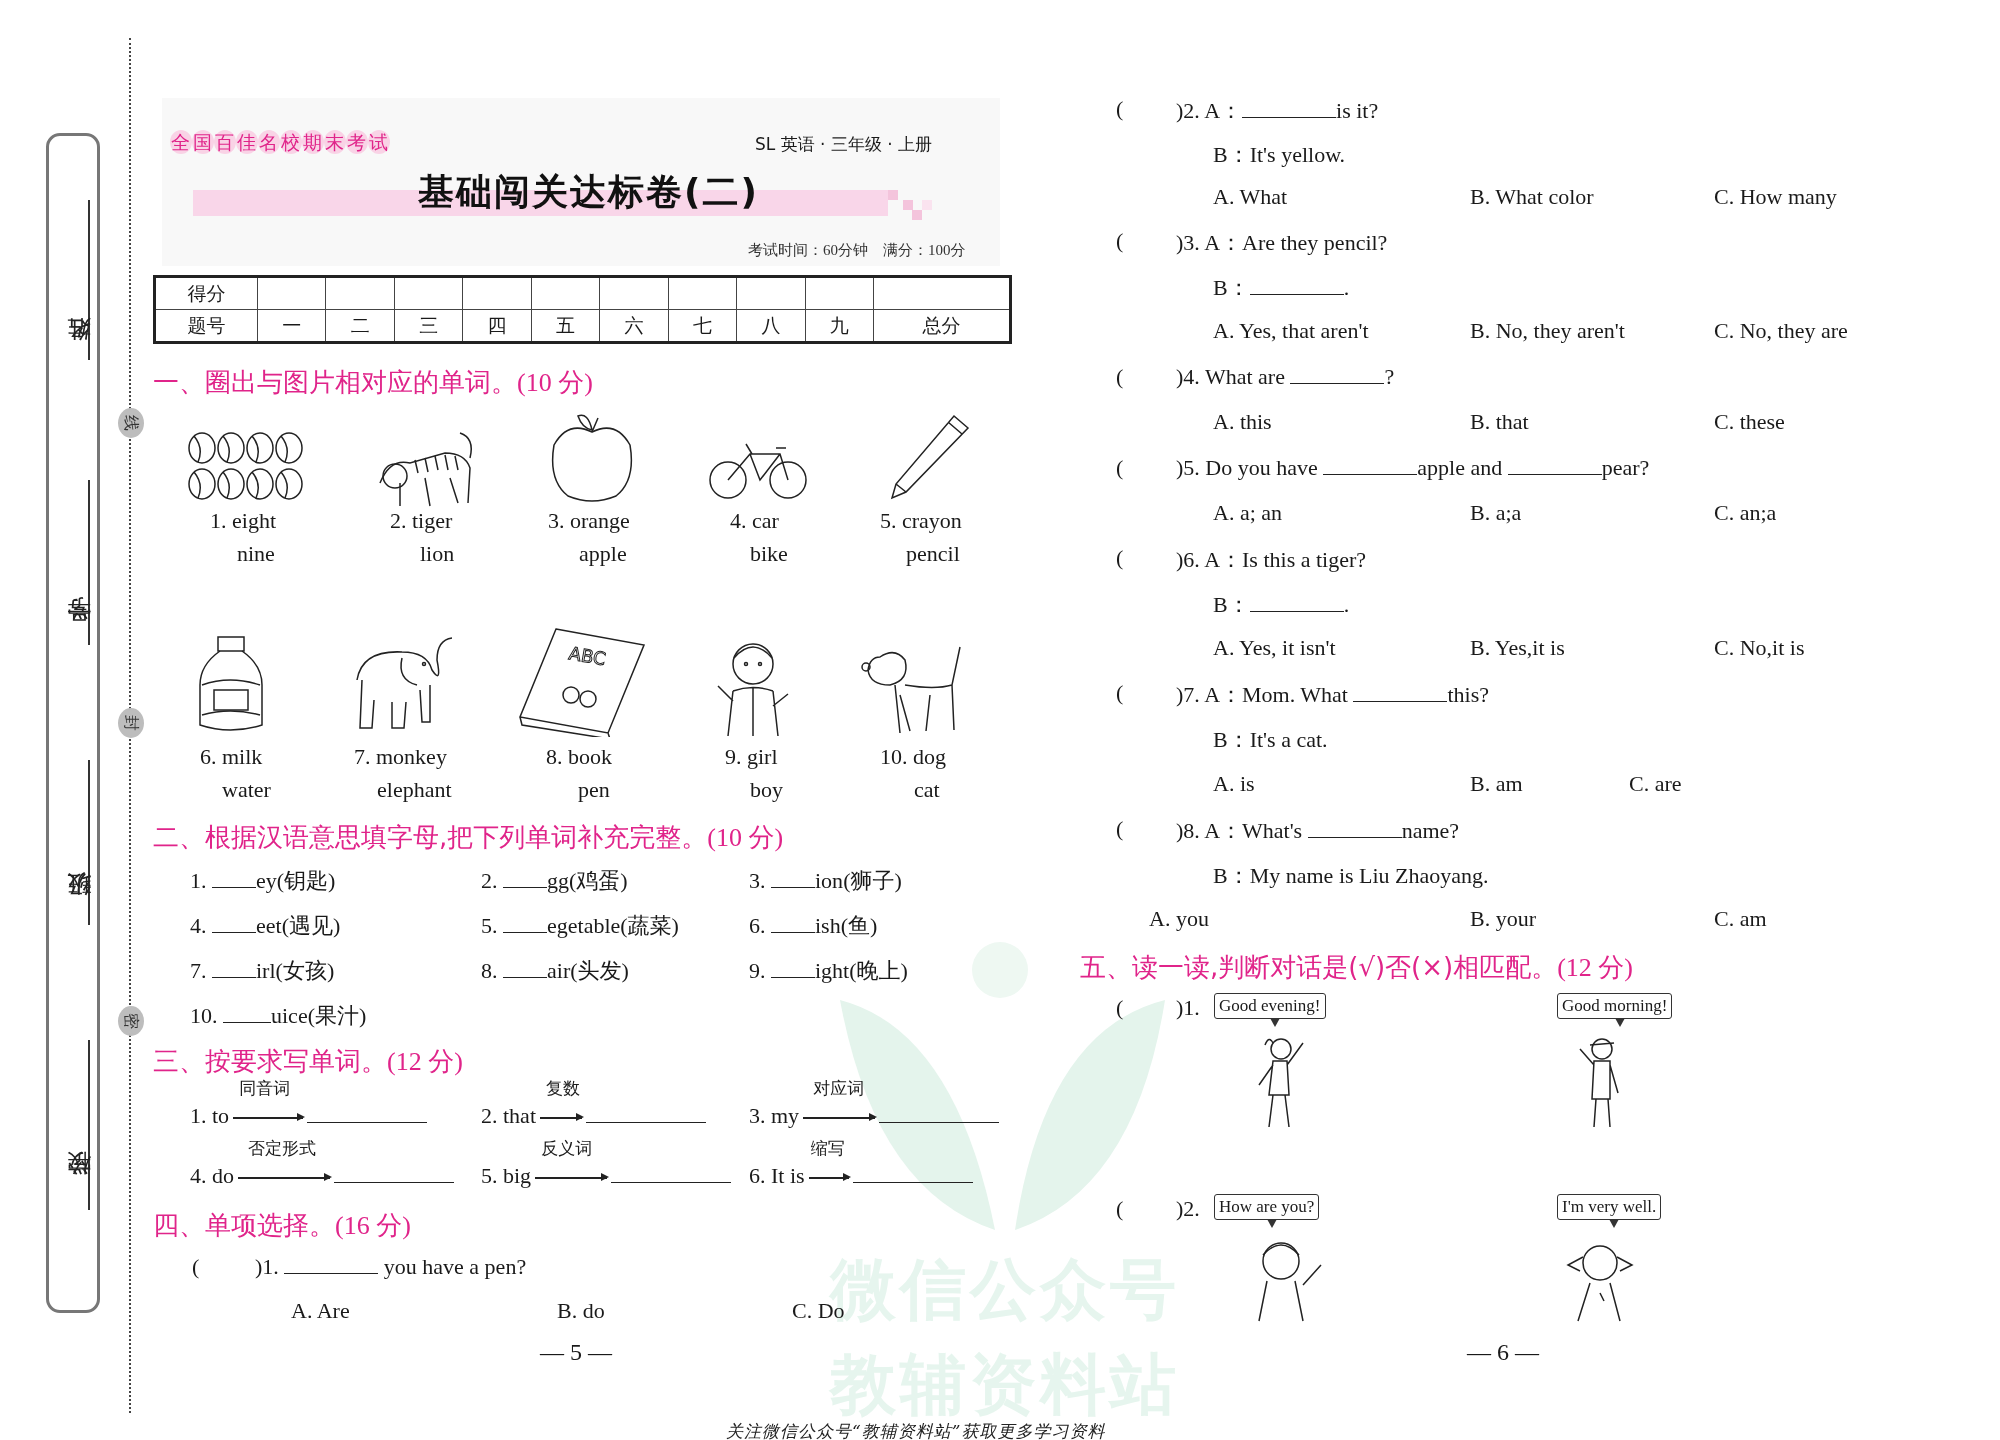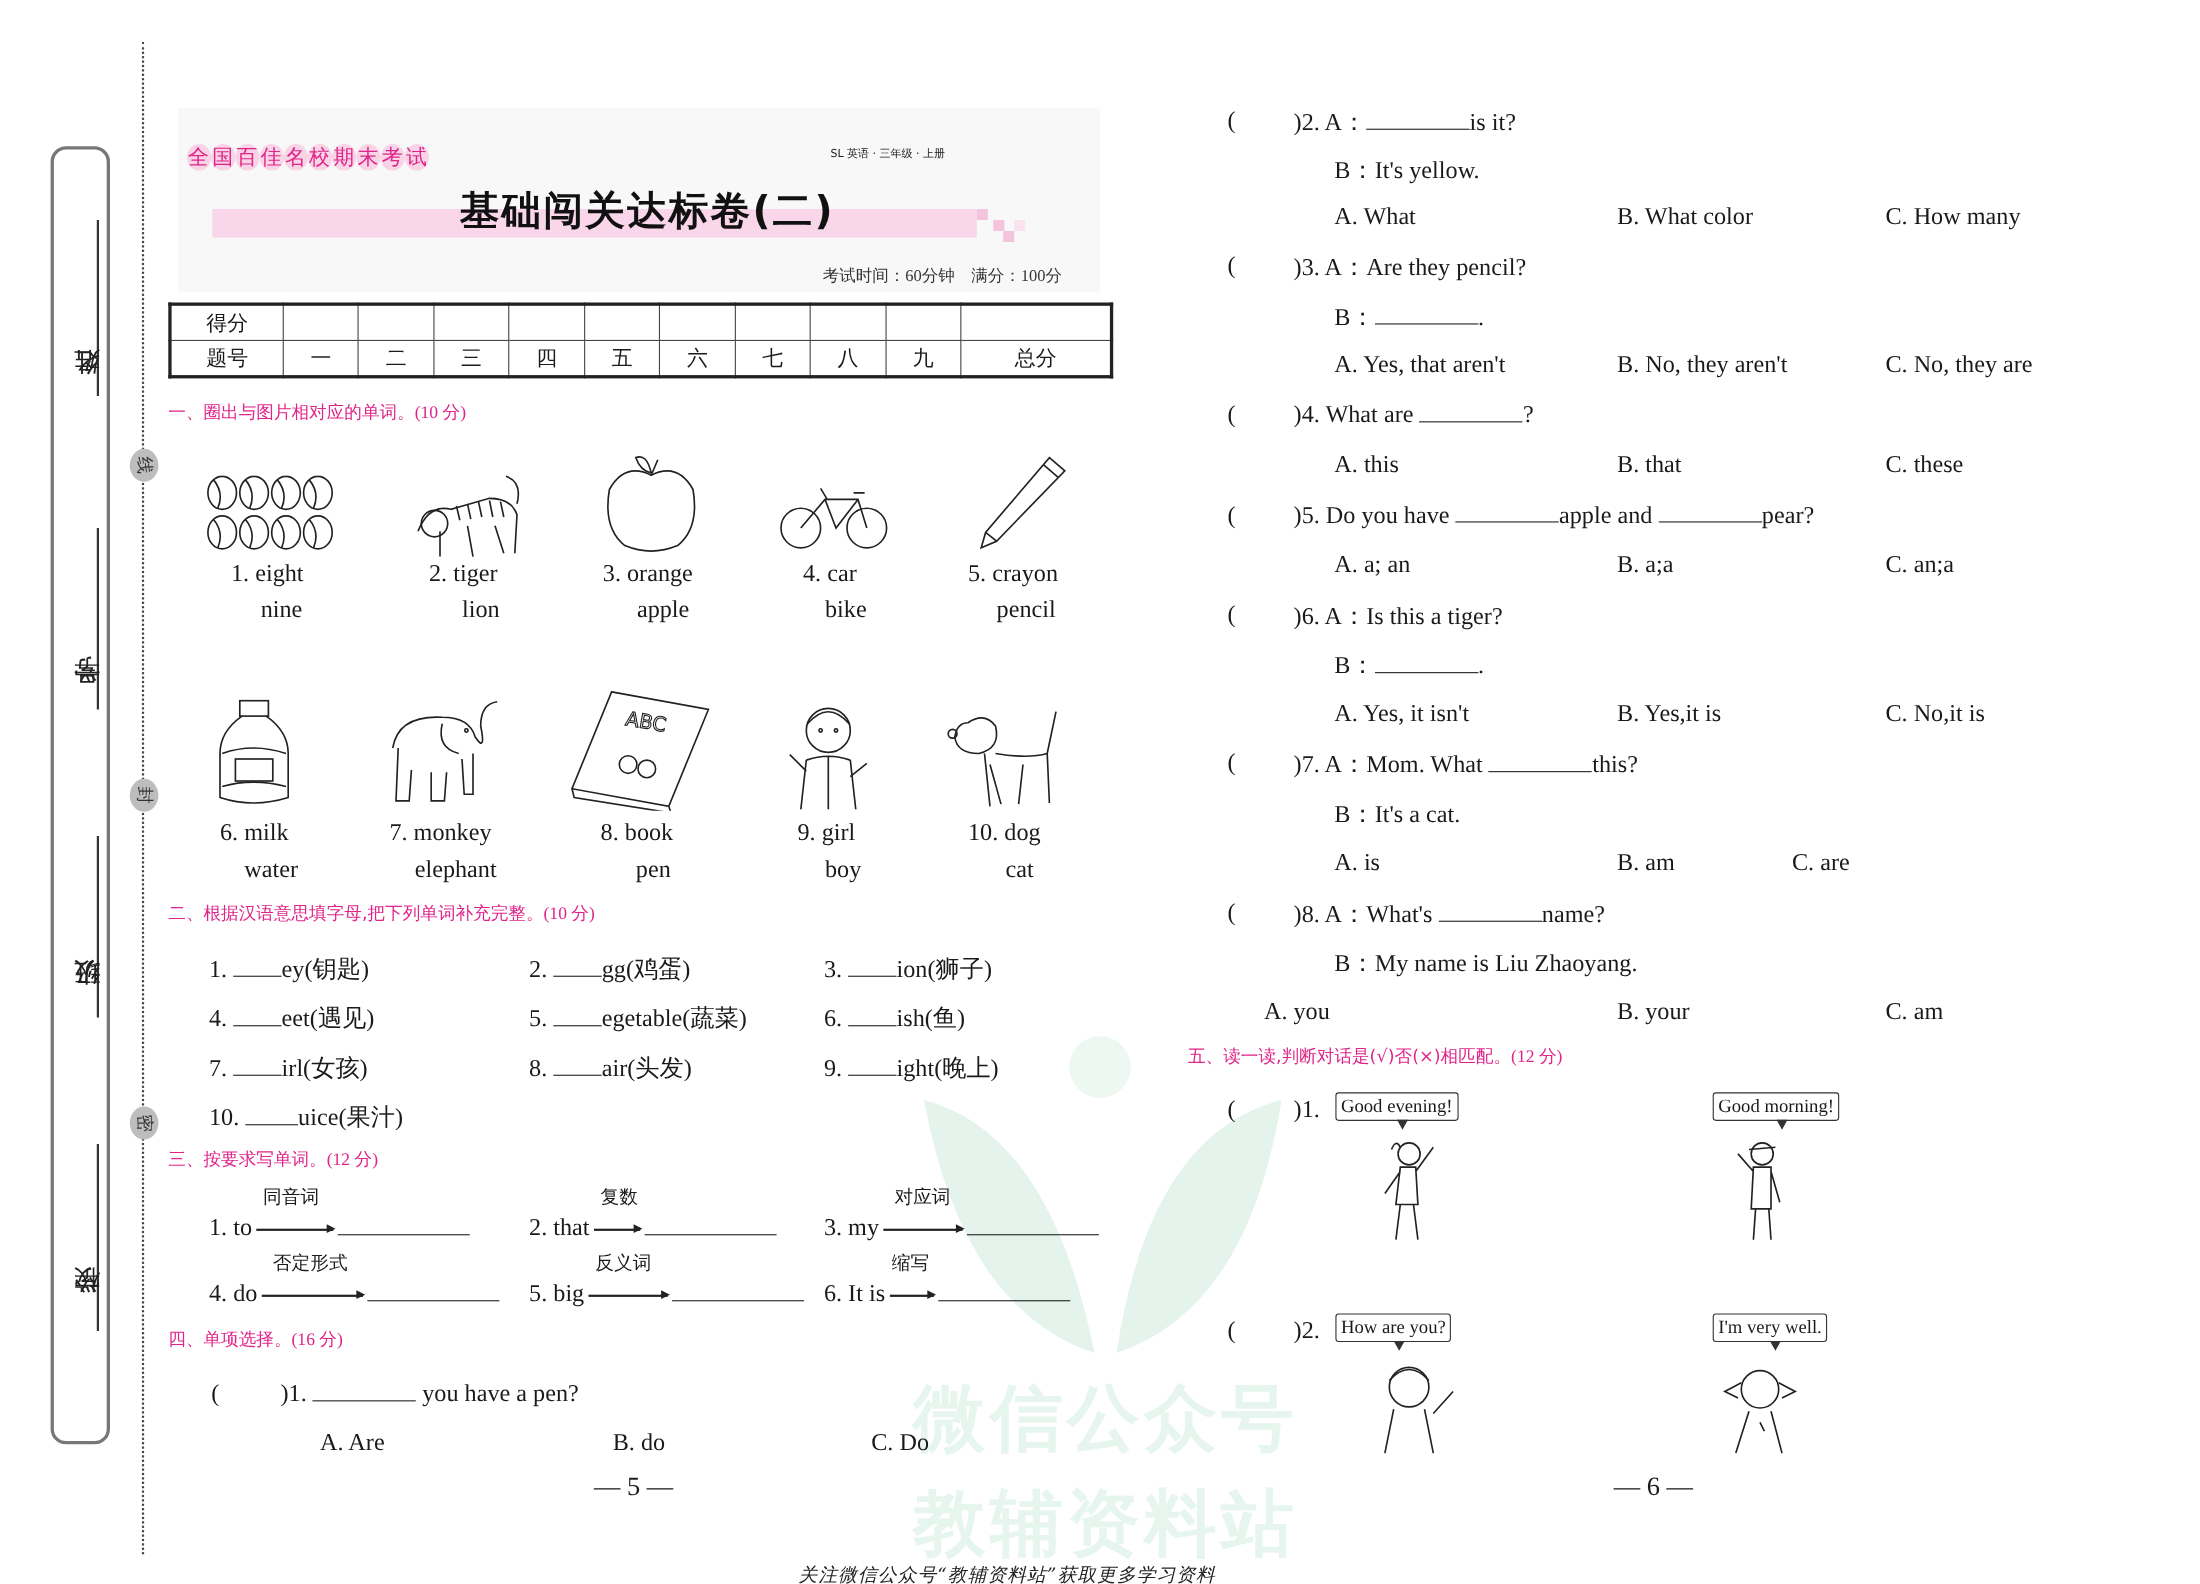--- a/index.html
+++ b/index.html
@@ -12,33 +12,33 @@
   .binding-box { position: absolute; left: 46px; top: 133px; width: 54px; height: 1180px; border: 3px solid #777; border-radius: 14px; }
   .bind-field { position: absolute; left: 64px; width: 30px; display: flex; flex-direction: column; align-items: center; }
   .bind-label { writing-mode: vertical-rl; transform: rotate(180deg); font-size: 24px; font-family: "DejaVu Sans", sans-serif; color: #222; }
   .bind-underline { position: absolute; left: 88px; width: 2px; background: #333; }
   .bind-seal { position: absolute; left: 116px; width: 30px; height: 26px; border-radius: 50%; background: #bdbdbd; font-size: 16px; display:flex; align-items:center; justify-content:center; font-family: "DejaVu Sans", sans-serif; color:#333; transform: rotate(90deg); }
 
   
   .header-band { position: absolute; left: 162px; top: 98px; width: 838px; height: 168px; background: #f8f8f8; }
   .series-badge { position: absolute; left: 170px; top: 130px; font-size: 19px; color: #e0248a; font-family: "DejaVu Serif", serif; letter-spacing: 1px; }
   .series-badge span { background: #f9d3e6; border-radius: 50%; padding: 1px 1px; }
-  .subject-line { position: absolute; left: 755px; top: 133px; font-size: 10px; font-family: "DejaVu Sans", sans-serif; }
+  .subject-line { position: absolute; left: 755px; top: 133px; font-size: 17px; font-family: "DejaVu Sans", sans-serif; }
   .title-bar { position: absolute; left: 193px; top: 190px; width: 695px; height: 26px; background: #f9d6e9; }
   .title-pix { position: absolute; width: 10px; height: 10px; background: #f4c4dc; }
   .main-title { position: absolute; left: 418px; top: 168px; font-size: 36px; font-weight: bold; font-family: "DejaVu Sans", sans-serif; letter-spacing: 2px; color: #111; }
   .exam-info { position: absolute; left: 748px; top: 241px; font-size: 15px; color: #333; }
 
   
   .score-table { position: absolute; left: 153px; top: 275px; width: 859px; border-collapse: collapse; border: 3px solid #222; }
   .score-table td { border: 1px solid #444; height: 33px; text-align: center; font-size: 19px; font-family: "DejaVu Serif", serif; }
   .score-table td:first-child { width: 103px; }
 
   
-  .sec-head { position: absolute; font-size: 16px; color: #e0248a; font-family: "DejaVu Sans", sans-serif; white-space: nowrap; }
+  .sec-head { position: absolute; font-size: 26px; color: #e0248a; font-family: "DejaVu Sans", sans-serif; white-space: nowrap; }
   .sec-head .pts { font-family: "Liberation Serif", serif; }
 
   .txt { position: absolute; font-size: 22px; white-space: nowrap; }
   .blank { display: inline-block; border-bottom: 1.5px solid #222; height: 20px; vertical-align: baseline; }
   .pic { position: absolute; }
 
   
   .arrow-wrap { display: inline-block; position: relative; vertical-align: baseline; }
   .arrow-label { position: absolute; top: -26px; left: 10px; font-size: 17px; font-family: "DejaVu Sans", sans-serif; white-space: nowrap; }
   .arrow-line { display: inline-block; height: 1.5px; background: #222; vertical-align: middle; position: relative; margin: 0 4px; }

